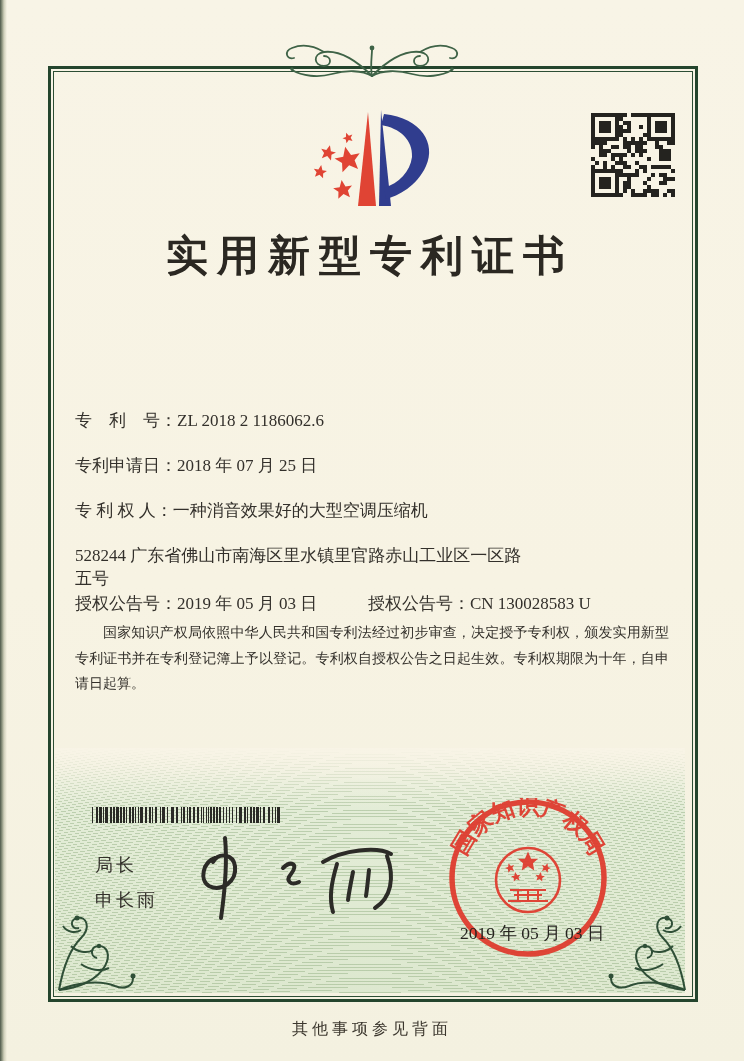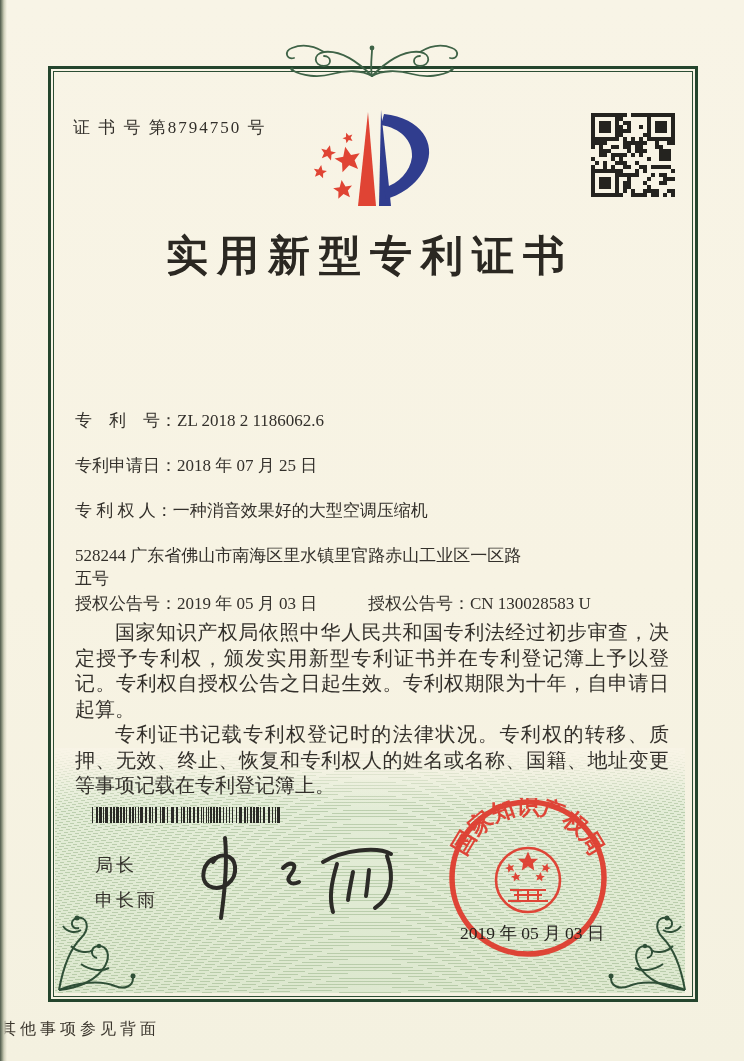--- a/index.html
+++ b/index.html
@@ -24,32 +24,32 @@
      background:linear-gradient(180deg,#f8f4e6 0%,rgba(248,244,230,0) 100%);}
   .txt{position:absolute;color:#33302b;white-space:pre;}
   .cert-no{left:73px;top:116px;font-size:17px;letter-spacing:2px;}
   .title{left:48px;top:228px;width:644px;text-align:center;font-size:42px;
      font-weight:700;letter-spacing:9px;color:#2b2822;}
   .field{left:75px;font-size:17px;display:flex;}
   .field .lbl{white-space:pre;}
   .field .val{white-space:pre-wrap;max-width:452px;line-height:23px;}
   .grant-num{left:368px;}
   .paragraphs{position:absolute;left:75px;top:620px;width:594px;}
-  .paragraphs p{margin:0;font-size:20px;line-height:25.5px;text-indent:2em;
+  .paragraphs p{margin:0;font-size:14px;line-height:25.5px;text-indent:2em;
      text-align:justify;color:#33302b;white-space:normal;}
   .barcode{position:absolute;left:92px;top:807px;width:192px;height:16px;display:flex;align-items:stretch;}
   .barcode .b{background:#2a2a26;}
   .barcode .s{background:transparent;}
   .sig-title{left:95px;top:853px;font-size:18px;letter-spacing:3px;}
   .sig-name{left:95px;top:888px;font-size:18px;letter-spacing:3px;}
   .signature-svg{position:absolute;left:185px;top:832px;}
   .seal{position:absolute;left:448px;top:798px;opacity:.93;}
   .seal-date{left:460px;top:921px;font-size:17.5px;color:#262420;}
   .page-num{left:48px;top:971px;width:644px;text-align:center;font-size:15px;letter-spacing:2px;}
-  .back-note{left:0;top:1019px;width:744px;text-align:left;font-size:16px;
+  .back-note{left:0;top:1019px;width:744px;text-align:center;font-size:16px;
      letter-spacing:4px;color:#3c372e;}
   .qr{position:absolute;left:591px;top:113px;width:84px;height:84px;}
   .logo{position:absolute;left:298px;top:100px;}
   .ornament-top{position:absolute;left:262px;top:40px;}
   .corner{position:absolute;}
   .corner.bl{left:53px;top:902px;}
   .corner.br{left:597px;top:902px;transform:scaleX(-1);}
 </style>
 </head>
 <body>
@@ -98,21 +98,20 @@
       <path d="M6,88 C24,80 48,78 62,84 C72,88 80,84 80,76"></path>
       <path d="M28,62 C36,68 48,70 56,66"></path>
       <path d="M18,44 C24,50 34,52 40,48"></path>
       <path d="M10,24 C14,30 22,32 28,28"></path>
     </g>
     <circle cx="24" cy="16" r="2.5" fill="#2f4f37"></circle>
     <circle cx="80" cy="74" r="2.5" fill="#2f4f37"></circle>
     <circle cx="46" cy="44" r="2.2" fill="#2f4f37"></circle>
   </svg>
 
-  <div class="txt cert-no">证 书 号 第8794750 号</div>
 
   <svg class="logo" width="148" height="118" viewBox="0 0 148 118">
     <defs>
       <polygon id="st" points="0,-10 2.94,-3.09 9.51,-3.09 4.76,1.18 5.88,8.09 0,4 -5.88,8.09 -4.76,1.18 -9.51,-3.09 -2.94,-3.09"></polygon>
     </defs>
     <polygon points="70,12 60,106 78,106" fill="#e04434"></polygon>
     <polygon points="83,10 81,106 93,106" fill="#303d8e"></polygon>
     <path d="M86,14 C124,18 138,44 128,66 C119,86 100,96 88,99 L86,88 C101,83 112,72 114,57 C115,40 102,28 83,25 Z" fill="#303d8e"></path>
     <use href="#st" transform="translate(50,60) scale(1.35) rotate(-12)" fill="#e04434"></use>
     <use href="#st" transform="translate(30,53) scale(0.8) rotate(14)" fill="#e04434"></use>
@@ -147,21 +146,20 @@
     <span class="lbl">授权公告号：</span>
     <span class="val">2019 年 05 月 03 日</span>
   </div>
   <div class="txt field grant-num" style="top:592px">
     <span class="lbl">授权公告号：</span>
     <span class="val">CN 130028583 U</span>
   </div>
 
   <div class="paragraphs">
     <p>国家知识产权局依照中华人民共和国专利法经过初步审查，决定授予专利权，颁发实用新型专利证书并在专利登记簿上予以登记。专利权自授权公告之日起生效。专利权期限为十年，自申请日起算。</p>
-    <p>专利证书记载专利权登记时的法律状况。专利权的转移、质押、无效、终止、恢复和专利权人的姓名或名称、国籍、地址变更等事项记载在专利登记簿上。</p>
   </div>
 
   <div class="barcode" id="barcode">
       <div class="b" style="width: 1px;"></div>
       <div class="s" style="width: 3px;"></div>
       <div class="b" style="width: 2px;"></div>
       <div class="s" style="width: 1px;"></div>
       <div class="b" style="width: 3px;"></div>
       <div class="s" style="width: 1px;"></div>
       <div class="b" style="width: 1px;"></div>

